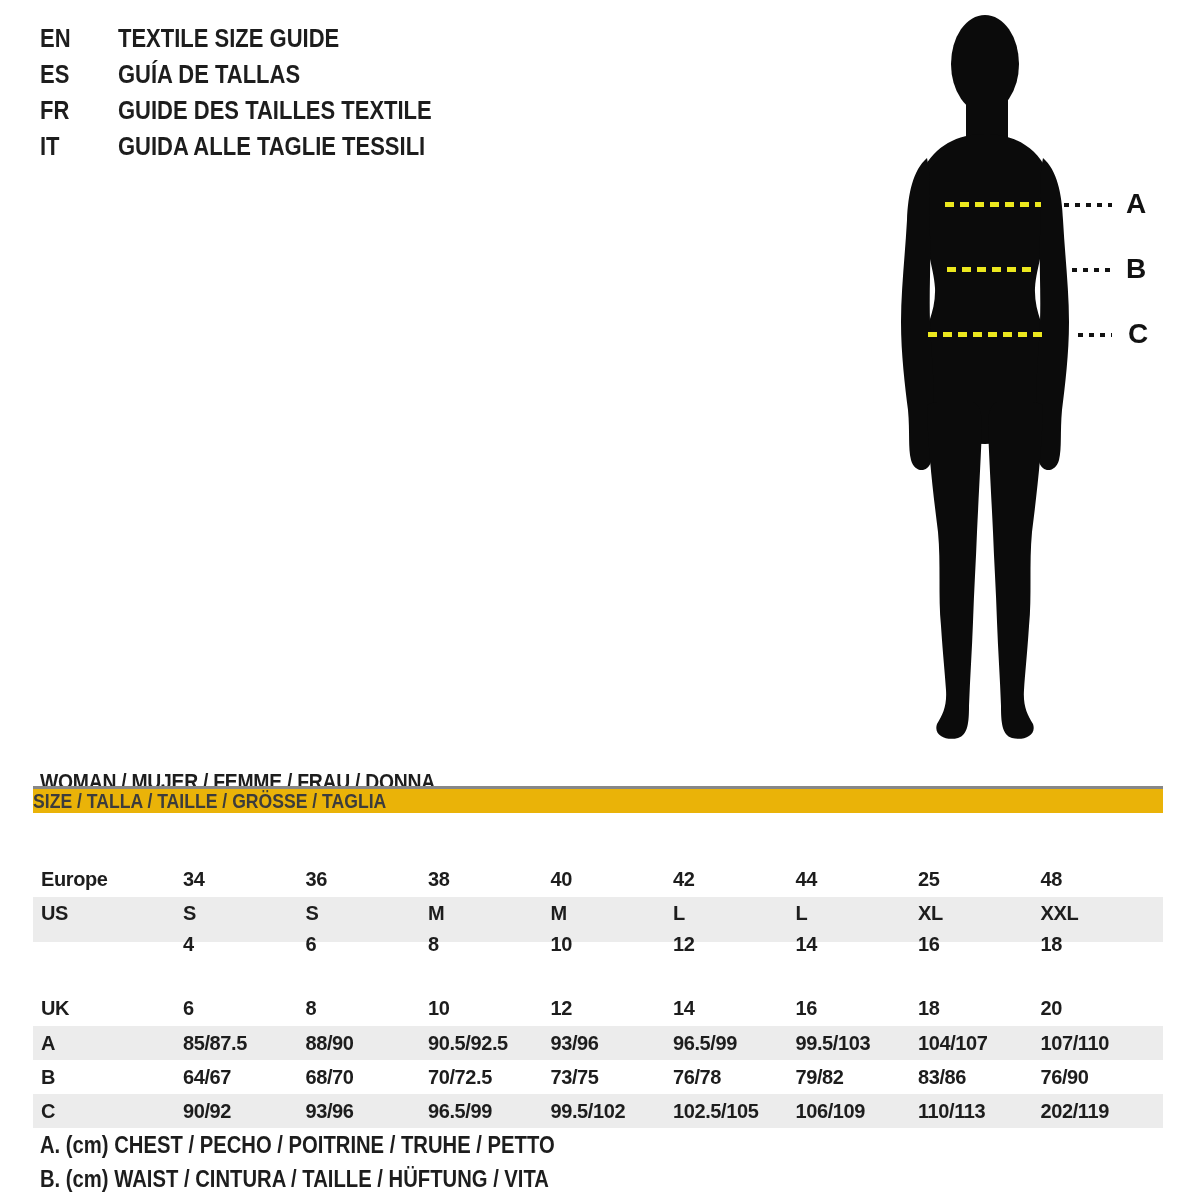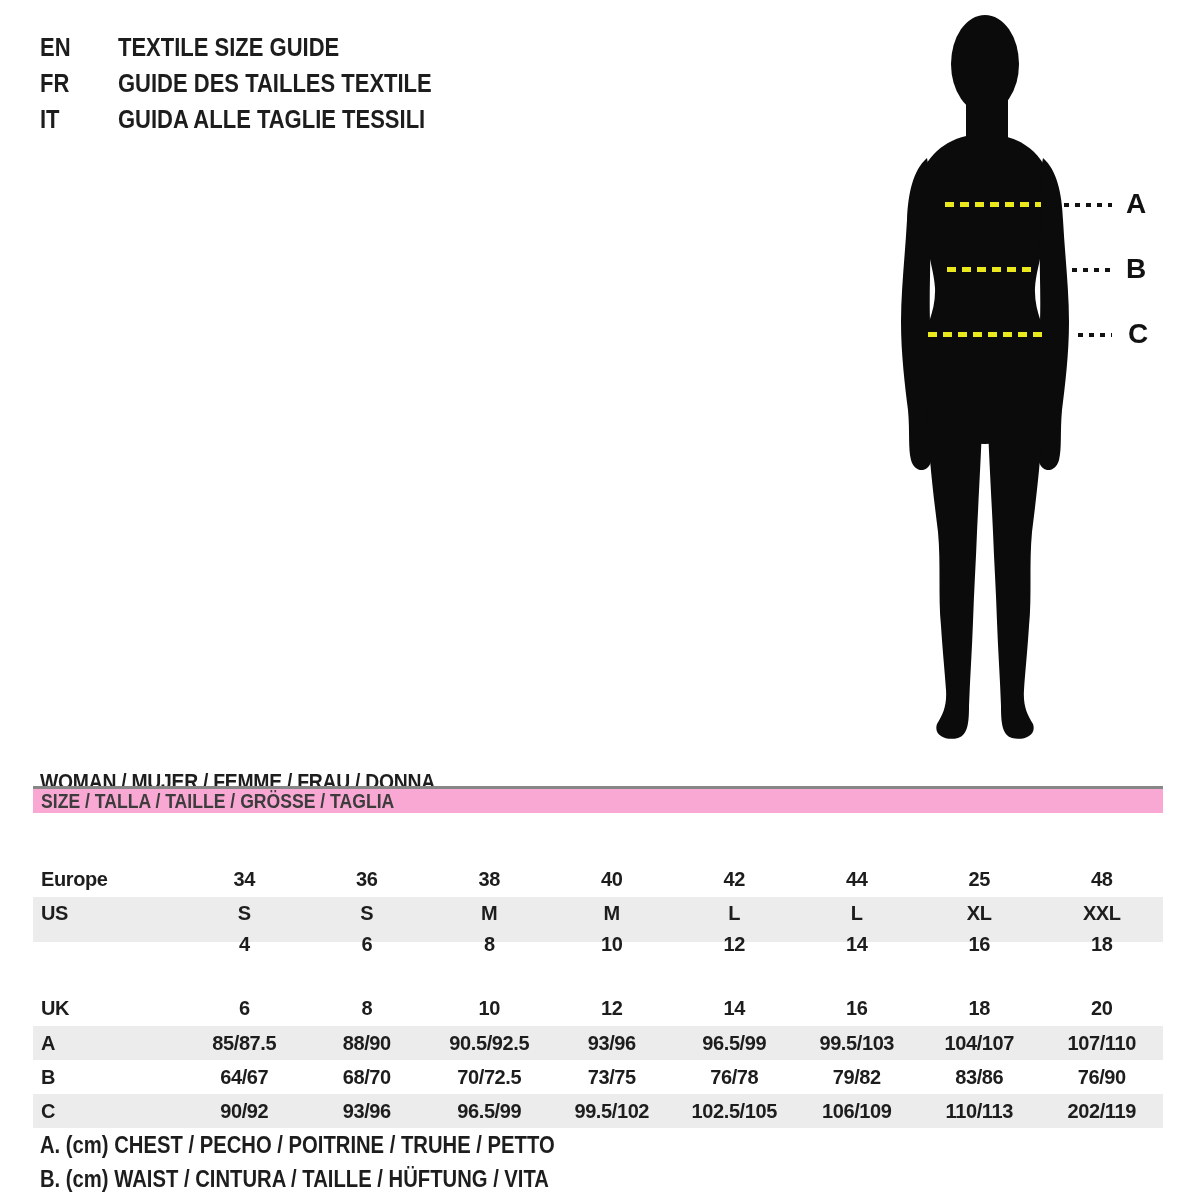--- a/index.html
+++ b/index.html
@@ -3,64 +3,68 @@
 <meta charset="utf-8">
 <style>
   html,body{margin:0;padding:0;background:#fff;}
   .canvas{
     position:relative;width:1200px;height:1200px;background:#ffffff;overflow:hidden;
     font-family:"Liberation Sans",sans-serif;color:#1d1d1d;
   }
   .cond{display:inline-block;transform:scaleX(0.88);transform-origin:0 50%;white-space:nowrap;}
 
   
-  .lang-list{position:absolute;left:40px;top:29px;}
+  .lang-list{position:absolute;left:40px;top:20px;}
   .lang-row{display:flex;line-height:36px;font-weight:bold;font-size:25px;}
   .lang-code{width:78px;flex:0 0 78px;}
 
   
   .silhouette{position:absolute;left:885px;top:10px;}
   .measure-yellow{position:absolute;height:5px;
     background:repeating-linear-gradient(90deg,#ece81e 0 9px,rgba(0,0,0,0) 9px 15px);}
   .measure-dots{position:absolute;height:4px;
     background:repeating-linear-gradient(90deg,#121212 0 5px,rgba(0,0,0,0) 5px 11px);}
   .measure-label{position:absolute;font-weight:bold;font-size:28px;color:#121212;}
 
   
   .section-title{position:absolute;left:40px;top:769px;font-size:22px;font-weight:bold;letter-spacing:-0.3px;text-decoration:underline;}
 
   
   .size-table{position:absolute;left:33px;top:786px;width:1130px;font-weight:bold;}
-  .table-header{height:27px;background:#f9a8d4;border-top:3px solid #878787;
-    display:flex;align-items:center;padding-left:8px;box-sizing:border-box;
+  .table-header{height:27px;background:#eab308;border-top:3px solid #878787;
+    display:flex;align-items:center;box-sizing:border-box;
     font-size:20px;color:#3c3c3c;}
   .trow{display:grid;grid-template-columns:150px repeat(8,1fr);align-items:center;
     font-size:20px;letter-spacing:-0.4px;height:34px;background:#fff;}
   .trow.h36{height:36px;margin-top:48px;}
   .trow.tall{height:45px;}
   .trow.shade{background:#ececec;}
   .trow .lbl{padding-left:8px;text-align:left;}
-  .trow .val{text-align:center;}
+  .trow .val{text-align:left;}
   .trow.tall .lbl{align-self:start;line-height:33px;}
   .two-line div:first-child{line-height:33px;}
   .two-line div:last-child{line-height:28px;}
 
   
   .legend{position:absolute;left:40px;top:1128px;font-size:23px;font-weight:bold;}
   .legend-line{line-height:34px;}
 </style>
 </head>
 <body>
 
 <div class="canvas">
 
   <div class="lang-list">
     <div class="lang-row">
       <span class="lang-code"><span class="cond">EN</span></span>
       <span class="lang-label"><span class="cond">TEXTILE SIZE GUIDE</span></span>
+    </div>
+    <div class="lang-row">
+      <span class="lang-code"><span class="cond">ES</span></span>
+      <span class="lang-label"><span class="cond">GUÍA DE TALLAS</span></span>
     </div>
     <div class="lang-row">
       <span class="lang-code"><span class="cond">FR</span></span>
       <span class="lang-label"><span class="cond">GUIDE DES TAILLES TEXTILE</span></span>
     </div>
     <div class="lang-row">
       <span class="lang-code"><span class="cond">IT</span></span>
       <span class="lang-label"><span class="cond">GUIDA ALLE TAGLIE TESSILI</span></span>
     </div>
   </div>

